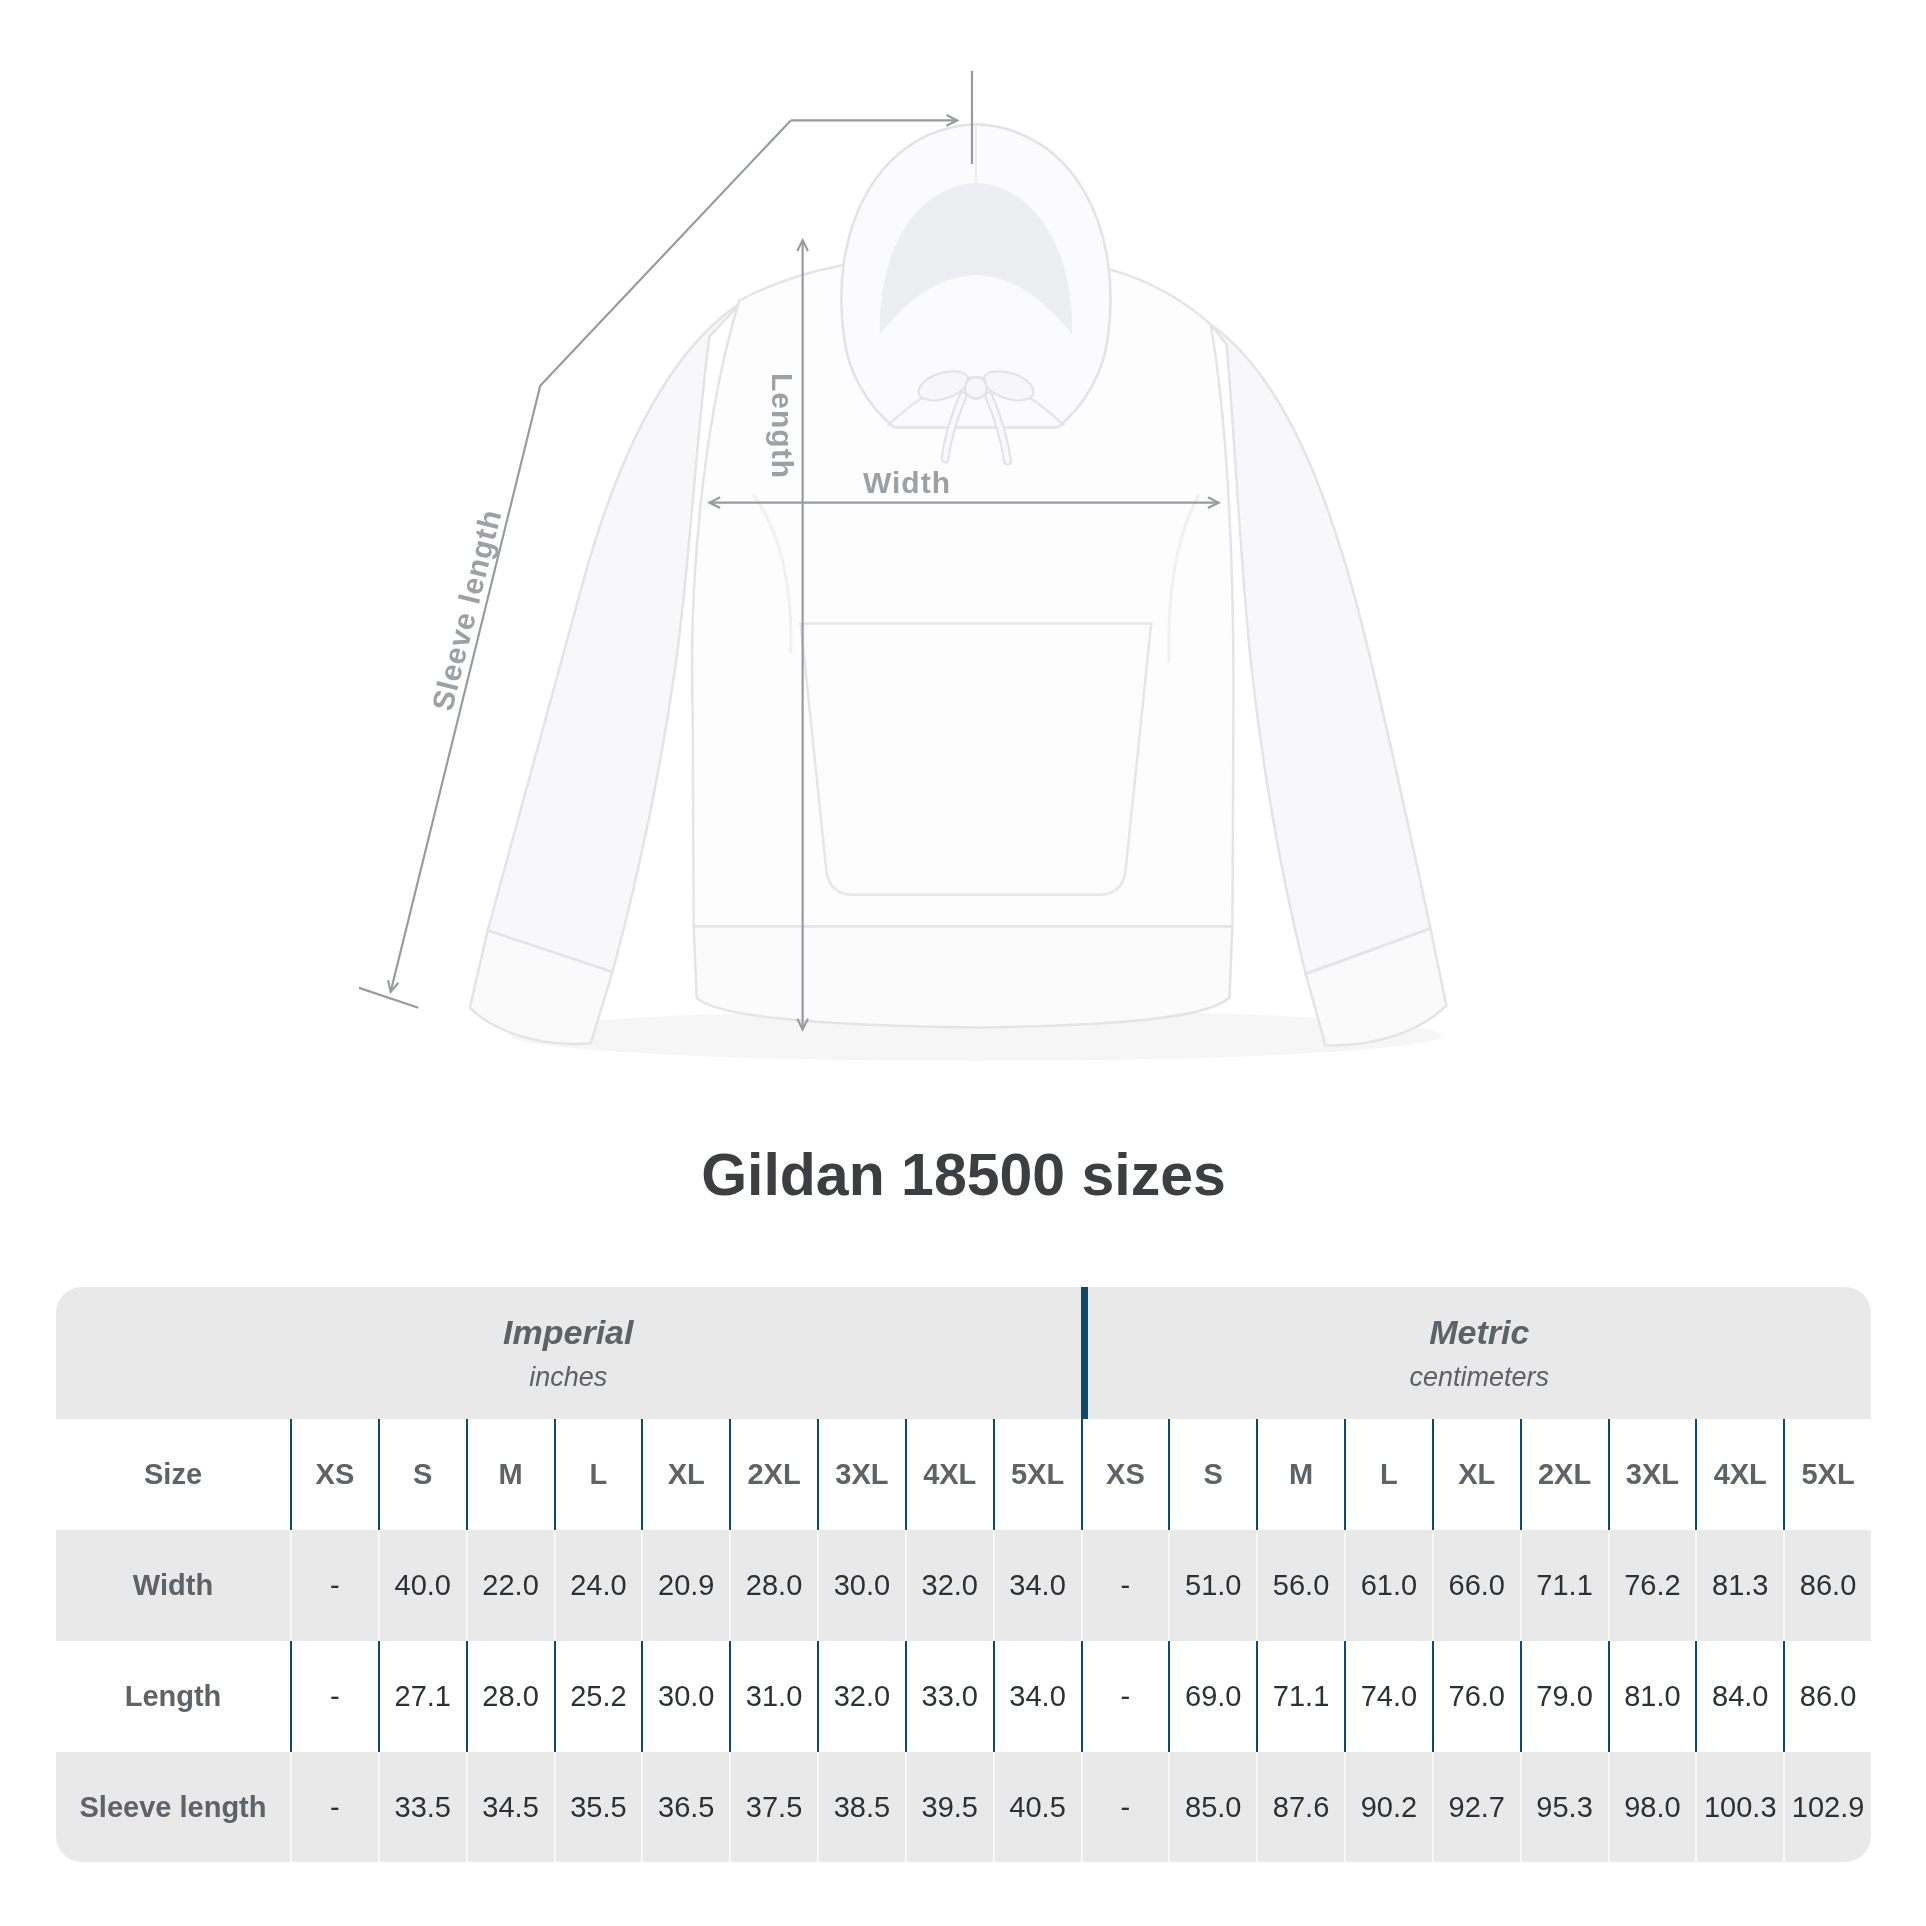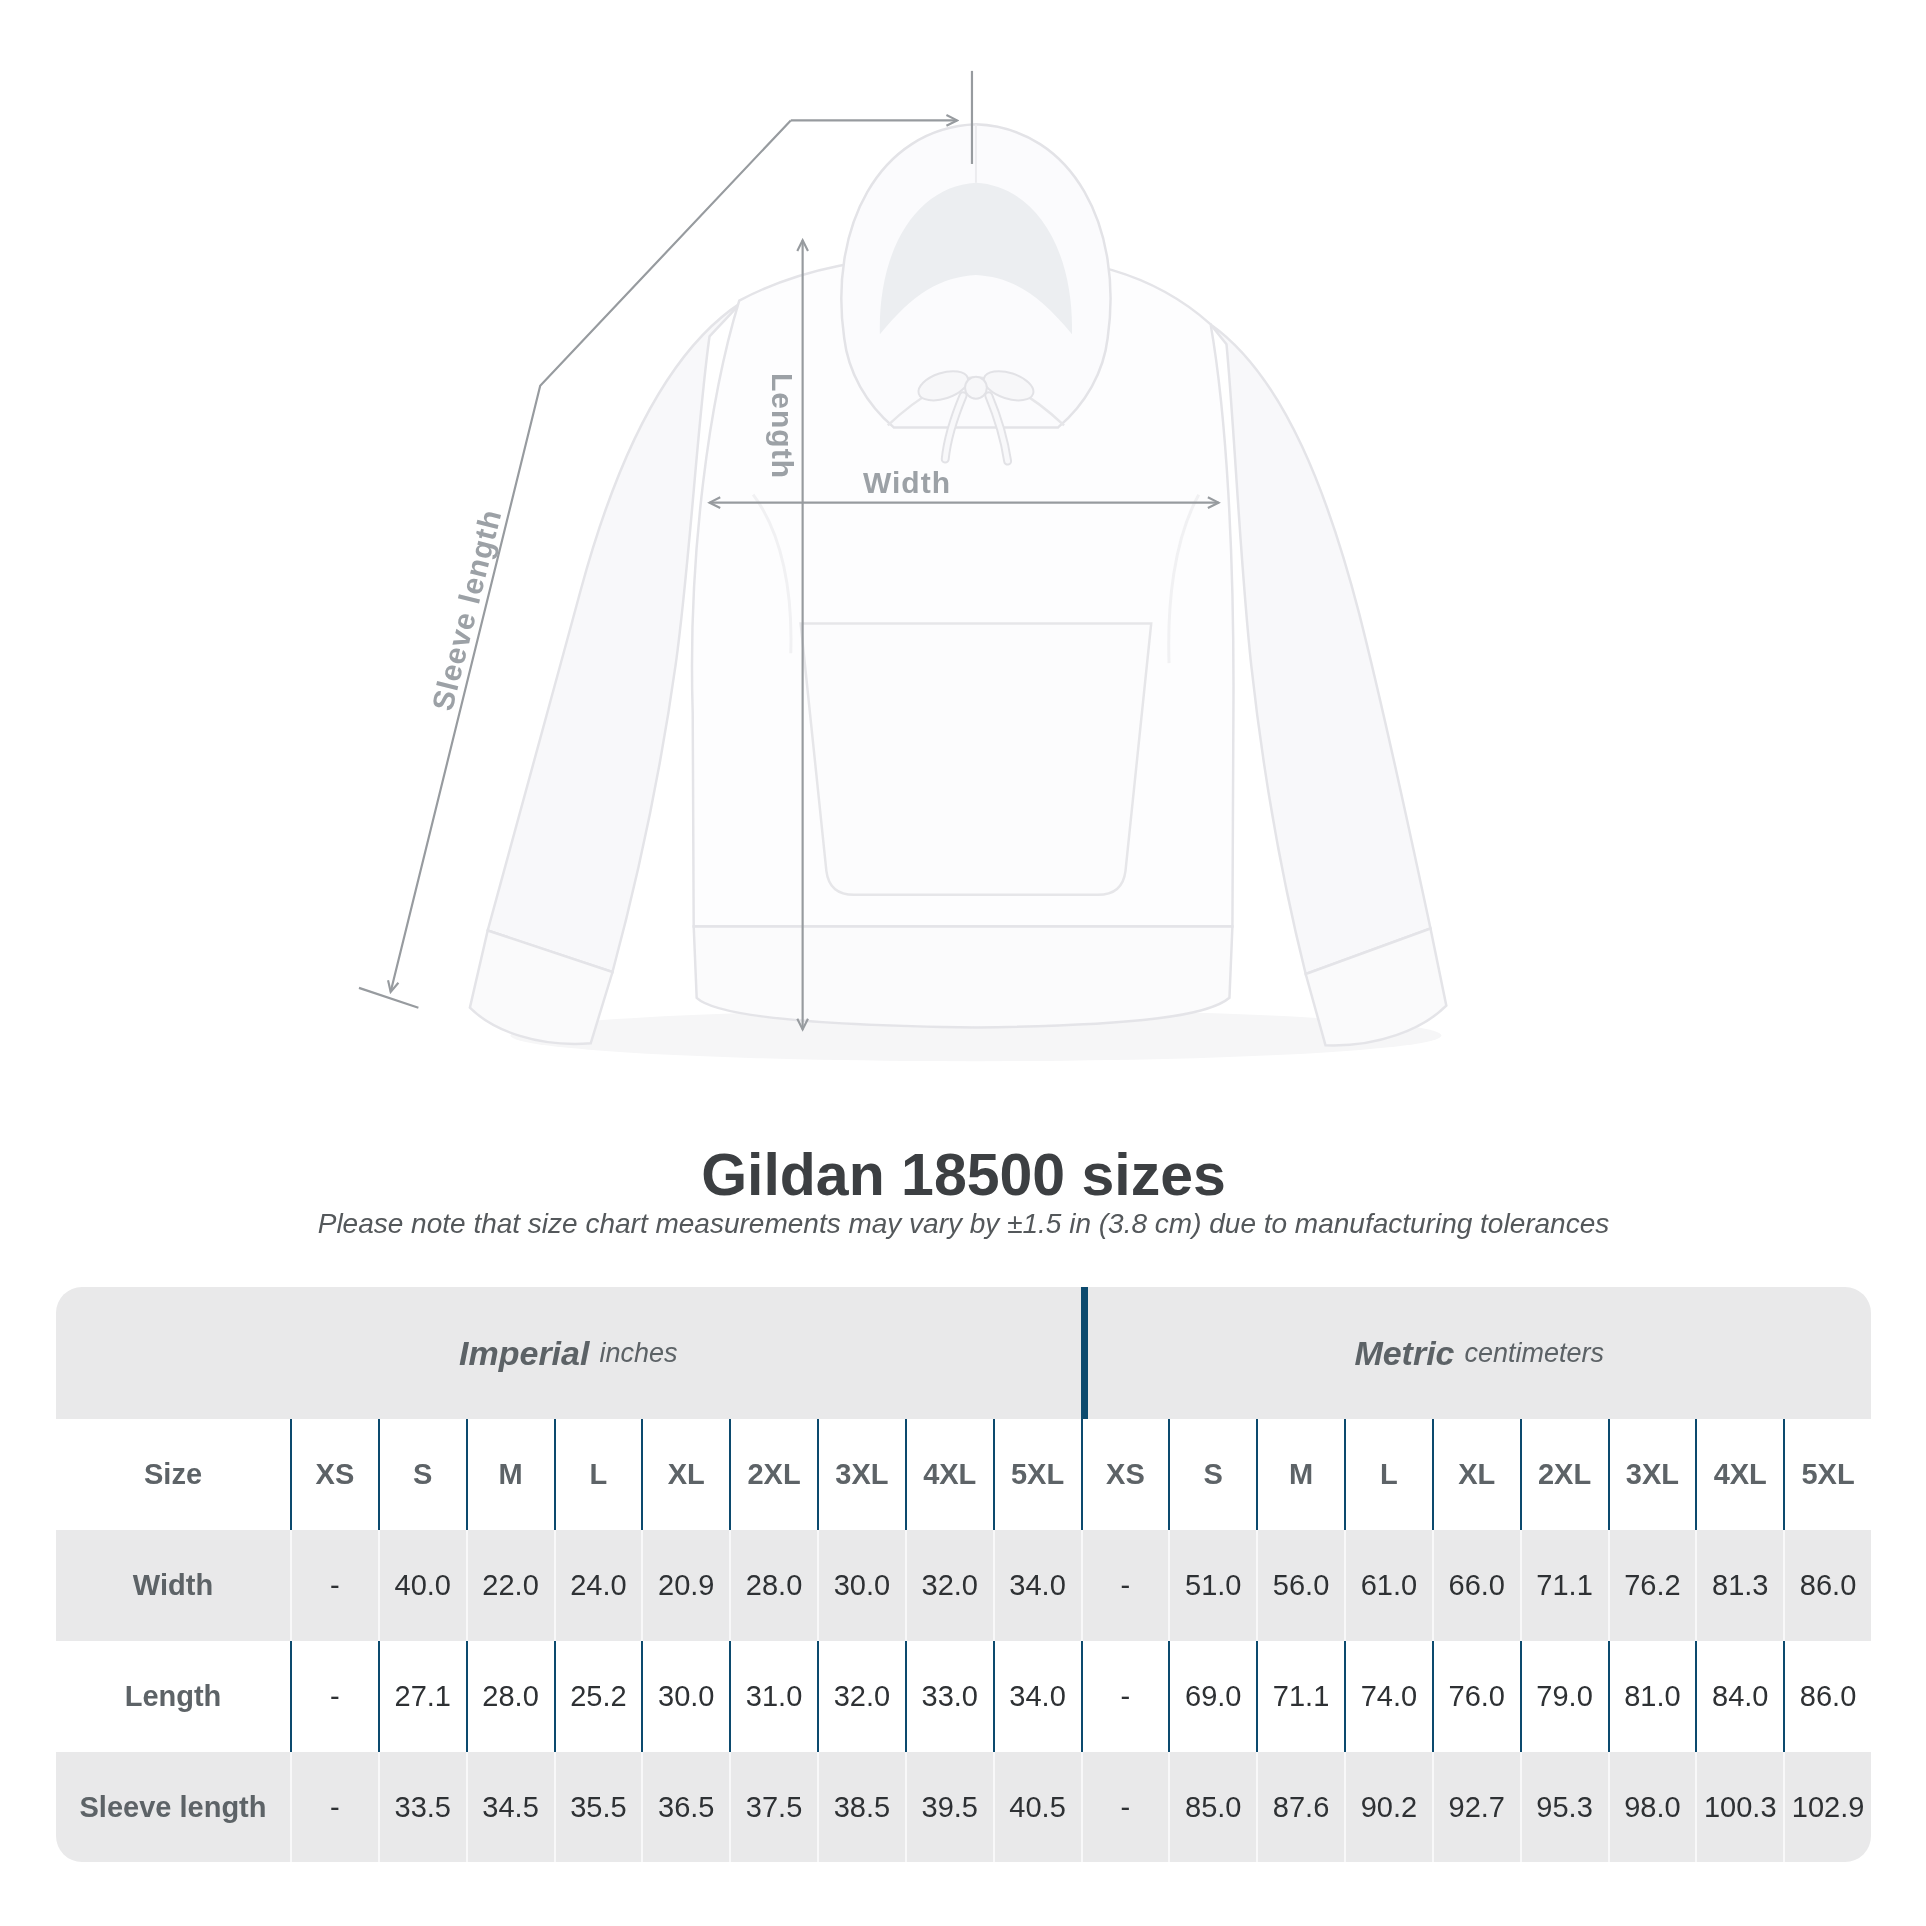--- a/index.html
+++ b/index.html
@@ -19,21 +19,21 @@
          font-size:59px;font-weight:bold;color:#3c3f42;}
   .subtitle{position:absolute;left:0;width:1927px;top:1208px;margin:0;text-align:center;
          font-size:28px;font-style:italic;color:#54585b;}
 
   
   .tbl{position:absolute;left:56px;top:1287px;width:1815px;height:575px;
        display:grid;grid-template-columns:234px repeat(18,1fr);
        grid-template-rows:132px 111px 111px 111px 111px;
        border-radius:26px;overflow:hidden;background:#ffffff;}
   .cell{display:flex;align-items:center;justify-content:center;font-size:29px;}
-  .group{grid-row:1;background:#e9e9ea;flex-direction:row;justify-content:center;gap:10px;}
+  .group{grid-row:1;background:#e9e9ea;flex-direction:column;justify-content:center;gap:10px;}
   .group-imperial{grid-column:1 / span 10;}
   .group-metric{grid-column:11 / span 9;border-left:7px solid #0c4a6e;}
   .g-label{font-size:34px;font-weight:bold;font-style:italic;color:#5c6266;}
   .g-sub{font-size:27px;font-style:italic;color:#5c6266;}
   .h{background:#ffffff;font-weight:bold;color:#5d6367;}
   .lab{font-weight:bold;color:#5d6367;}
   .val{color:#2e3134;}
   .rowgray{background:#e9e9ea;}
   .rowwhite{background:#ffffff;}
   .rowwhite.cell{border-left:2px solid #0c4a6e;}
@@ -96,21 +96,20 @@
         <line x1="362" y1="998" x2="422" y2="1018"></line>
       </g>
     </svg>
 
     <div class="lbl lbl-length">Length</div>
     <div class="lbl lbl-width">Width</div>
     <div class="lbl lbl-sleeve">Sleeve length</div>
   </section>
 
   <h1 class="title">Gildan 18500 sizes</h1>
-  <p class="subtitle">Please note that size chart measurements may vary by ±1.5 in (3.8 cm) due to manufacturing tolerances</p>
 
   <div class="tbl">
     <div class="cell group group-imperial">
       <div class="g-label">Imperial</div>
       <div class="g-sub">inches</div>
     </div>
     <div class="cell group group-metric">
       <div class="g-label">Metric</div>
       <div class="g-sub">centimeters</div>
     </div>

